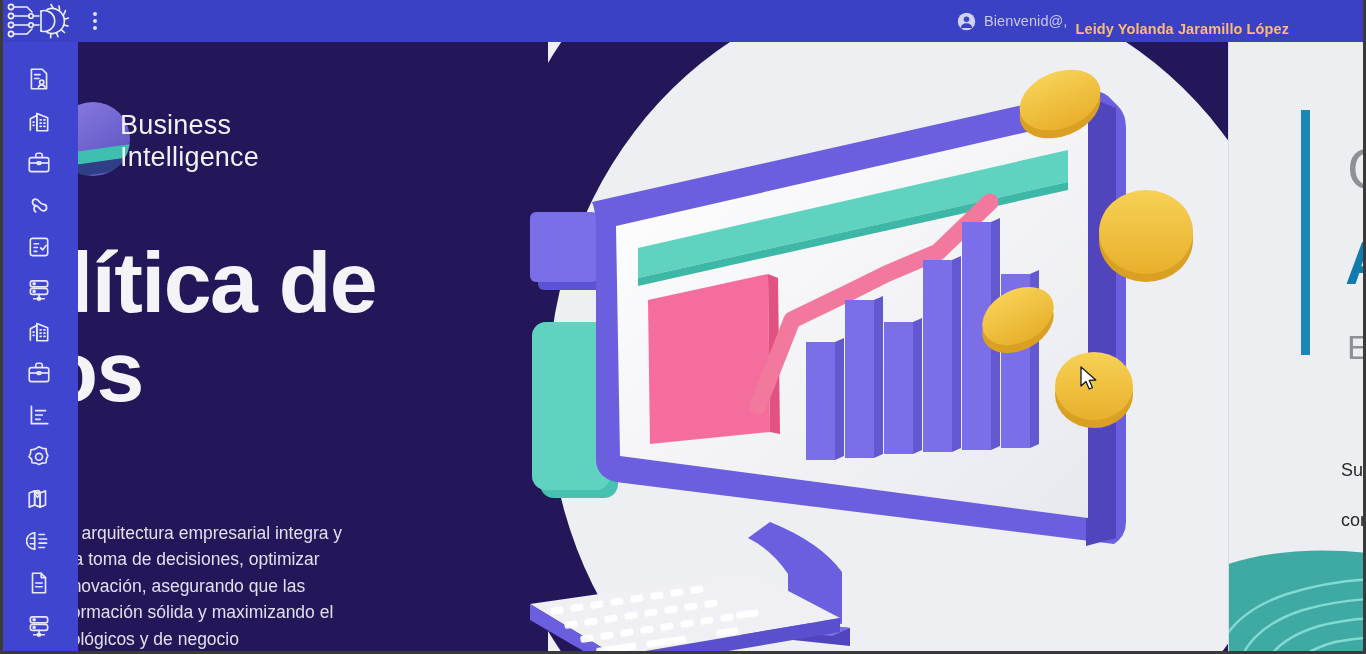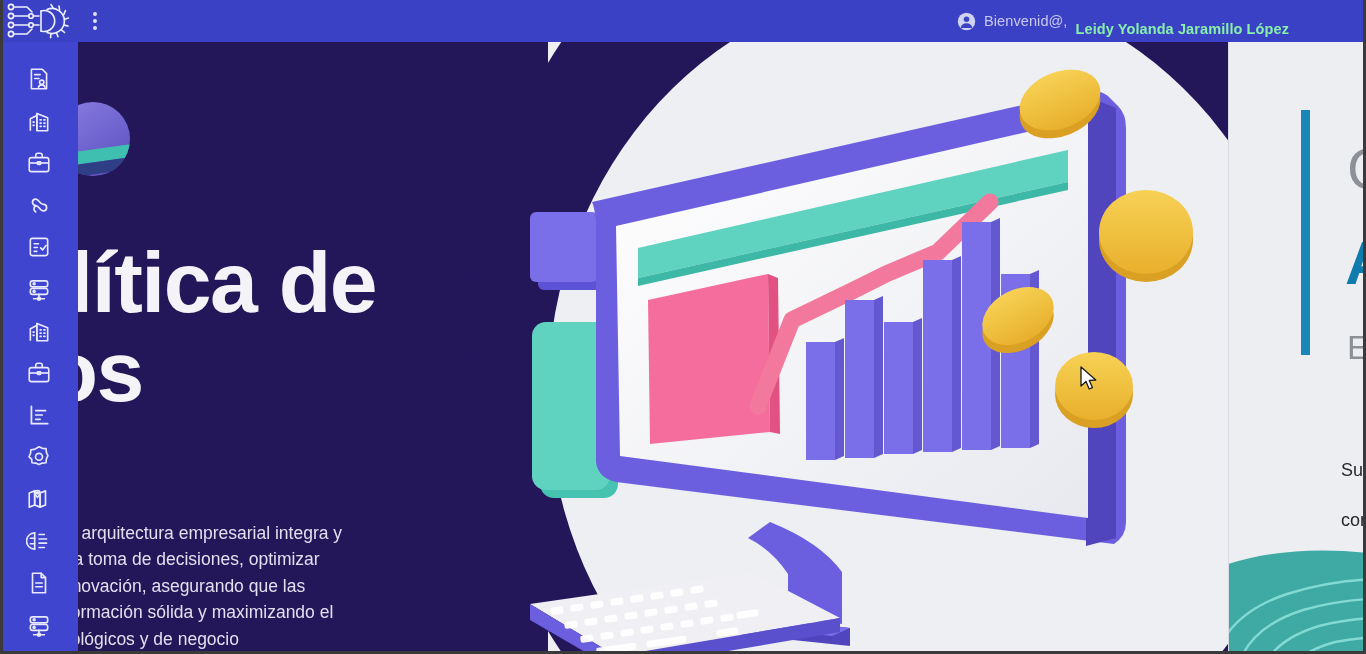--- a/index.html
+++ b/index.html
@@ -45,21 +45,21 @@
   }
   #topbar-spacer { flex: 1 1 auto; }
 
   #user-area {
     display: flex; align-items: center; gap: 8px;
     padding-right: 77px; cursor: pointer;
     white-space: nowrap;
   }
   .avatar-icon { width: 19px; height: 19px; display:block; flex:0 0 19px; }
   #welcome-text { font-size: 14.5px; color: #c7c9ee; letter-spacing: .1px; }
-  #user-name { font-size: 14.5px; color: #86efac; font-weight: bold; letter-spacing: .1px; margin-top: 16px; }
+  #user-name { font-size: 14.5px; color: #fdba74; font-weight: bold; letter-spacing: .1px; margin-top: 16px; }
 
   
   #sidebar {
     position: absolute; left: 0; top: 42px;
     width: 78px; height: 612px;
     background: #3f45ce;
     z-index: 35;
     display: flex; flex-direction: column;
     align-items: center;
     padding-top: 16px;
@@ -400,20 +400,24 @@
 
       <div id="hero-bg-white"></div>
       <div id="hero-bg-curve"></div>
       <div id="hero-bg-curve2"></div>
 
       <div id="logo-circle">
         <div class="band"></div>
         <div class="band2"></div>
       </div>
 
+      <div id="brand-block">
+        <div id="brand-line1">Business</div>
+        <div id="brand-line2">Intelligence</div>
+      </div>
 
       <div id="hero-title">
         <div class="hero-line">nalítica de</div>
         <div class="hero-line">atos</div>
       </div>
 
       <div id="hero-paragraph">
         <span>a de datos en la arquitectura empresarial integra y</span>
         <span>s para mejorar la toma de decisiones, optimizar</span>
         <span>y fomentar la innovación, asegurando que las</span>

